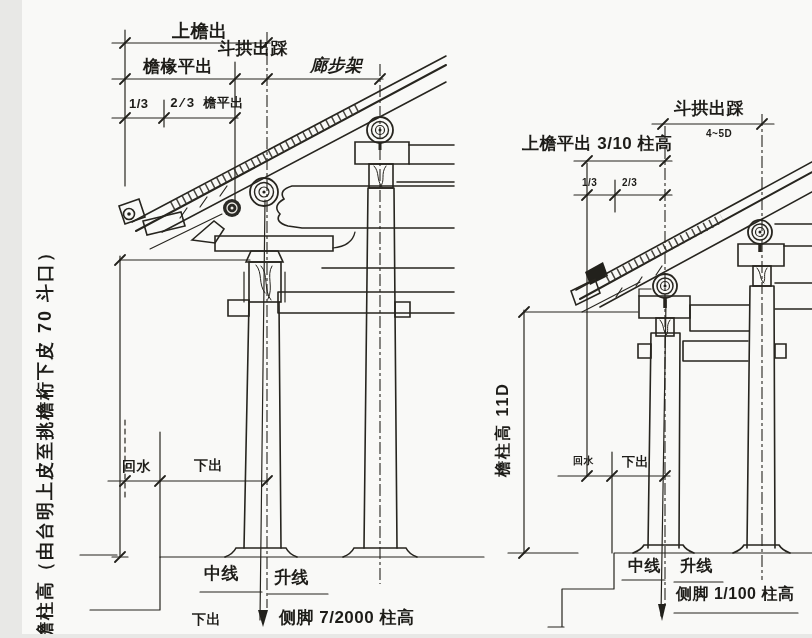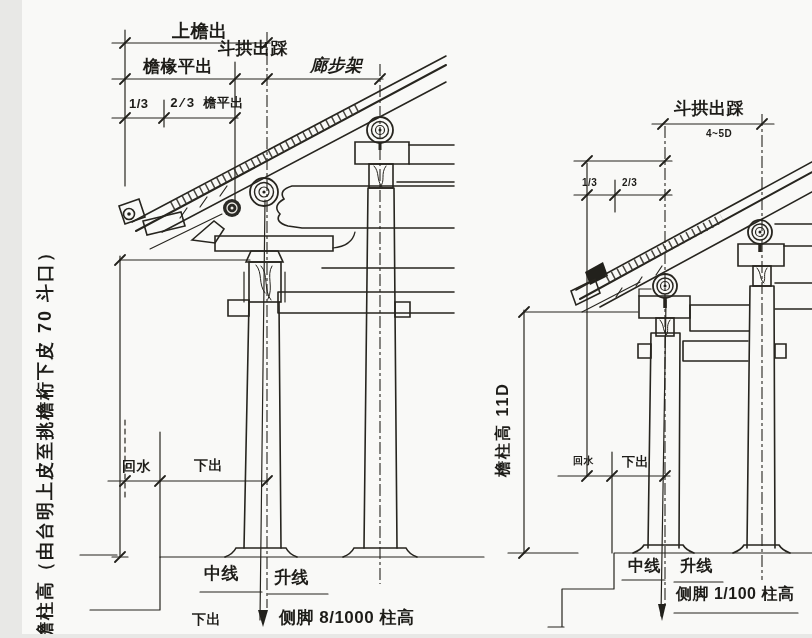--- a/index.html
+++ b/index.html
@@ -166,24 +166,25 @@
 <div class="lbl f17" style="left:196px;top:40px;">斗拱出踩</div>
 <div class="lbl f17" style="left:288px;top:57px;font-style:italic;">廊步架</div>
 <div class="lbl f13" style="left:107px;top:97px;">1/3</div>
 <div class="lbl f13" style="left:148px;top:97px;font-family:Liberation Mono, monospace;">2/3 檐平出</div>
 <div class="lbl f18 rot" style="left:14px;top:640px;">檐柱高（由台明上皮至挑檐桁下皮 70 斗口）</div>
 <div class="lbl f14" style="left:100px;top:459px;">回水</div>
 <div class="lbl f14" style="left:172px;top:458px;">下出</div>
 <div class="lbl f17" style="left:182px;top:565px;">中线</div>
 <div class="lbl f17" style="left:252px;top:569px;">升线</div>
 <div class="lbl f14" style="left:170px;top:612px;">下出</div>
-<div class="lbl f17" style="left:257px;top:609px;">侧脚 8/1000 柱高</div>
+<div class="lbl f17" style="left:257px;top:609px;">侧脚 7/2000 柱高</div>
 
 <div class="lbl f17" style="left:652px;top:100px;">斗拱出踩</div>
 <div class="lbl f12" style="left:684px;top:129px;">4~5D</div>
+<div class="lbl f17" style="left:500px;top:135px;">上檐平出 3/10 柱高</div>
 <div class="lbl f12" style="left:560px;top:178px;">1/3</div>
 <div class="lbl f12" style="left:600px;top:178px;">2/3</div>
 <div class="lbl f16 rot" style="left:473px;top:477px;">檐柱高 11D</div>
 <div class="lbl f12" style="left:551px;top:456px;">回水</div>
 <div class="lbl f13" style="left:600px;top:455px;">下出</div>
 <div class="lbl f16" style="left:606px;top:558px;">中线</div>
 <div class="lbl f16" style="left:658px;top:558px;">升线</div>
 <div class="lbl f16" style="left:654px;top:586px;">侧脚 1/100 柱高</div>
 
 </div>

